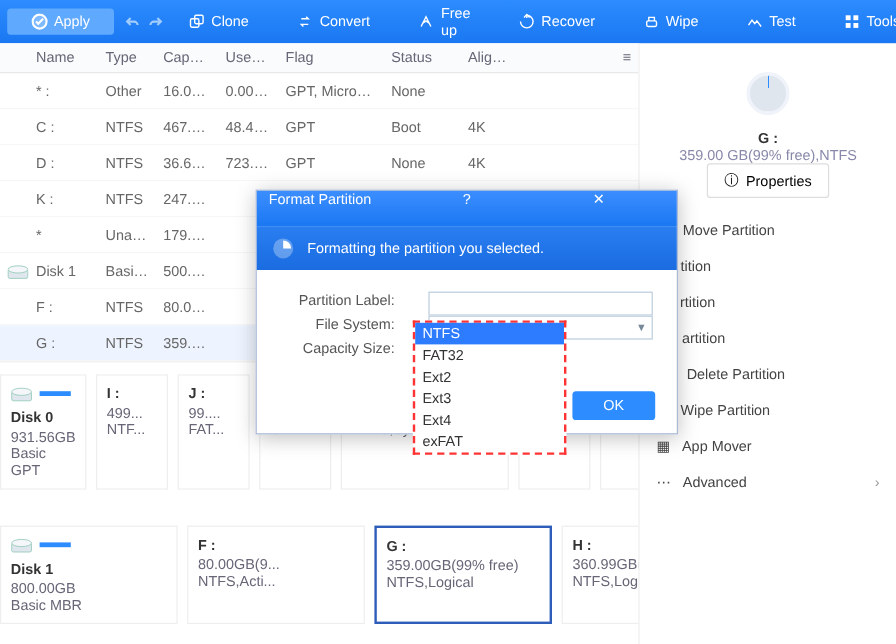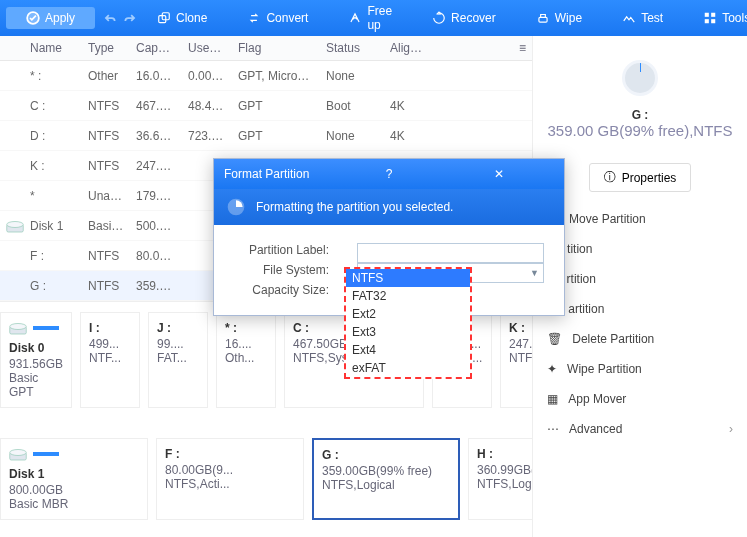--- a/index.html
+++ b/index.html
@@ -24,27 +24,27 @@
 .dcard{border:1px solid #eee;padding:8px;font-size:11px;color:#667;min-width:60px;}
 .dcard strong{display:block;margin-bottom:2px;color:#333}
 .dinfo{min-width:72px}
 .disk-icn{display:flex;align-items:center;gap:6px;margin-bottom:6px}
 .disk-icn .bar{width:26px;height:4px;background:#2d8cff}
 .sel-part{border:2px solid #2d5db8!important}
 .row2{margin-top:10px}
 .row2 .dcard{min-width:148px}
 .pie{width:36px;height:36px;border-radius:50%;background:conic-gradient(#2d8cff 0 5deg,#dfe6ee 5deg 360deg);margin:14px 0 4px;border:3px solid #f0f4fa}
 .r-title{font-weight:600;color:#333;margin-top:8px}
-.r-sub{font-size:15px;color:#88a;margin-bottom:24px}
+.r-sub{font-size:12px;color:#88a;margin-bottom:0}
 .prop-btn{border:1px solid #ddd;background:#fff;padding:5px 14px;border-radius:3px;cursor:pointer;display:flex;align-items:center;gap:6px}
 .ctx{width:100%;margin-top:12px}
 .ctx-item{display:flex;align-items:center;gap:10px;padding:8px 4px;cursor:pointer;color:#444}
 .ctx-expand{margin-left:auto;color:#999}
 .dialog{position:absolute;left:213px;top:158px;width:352px;background:#fff;border:1px solid #a8b9d6;box-shadow:0 3px 16px rgba(0,0,0,.25);z-index:20}
-.dlg-title{height:30px;background:linear-gradient(#3c8eff,#1a77f2);color:#fff;display:flex;align-items:center;padding:0 10px}
+.dlg-title{height:30px;background:linear-gradient(#3c8eff,#1a77f2);color:#fff;display:flex;padding:0 10px}
 .dlg-title span{flex:1}
 .dlg-close,.dlg-help{width:22px;text-align:center;cursor:pointer}
 .dlg-sub{height:36px;background:linear-gradient(#2a7ef0,#1a6ce0);color:#fff;display:flex;align-items:center;padding:0 12px;gap:10px;font-size:11px}
 .dlg-body{padding:18px 20px}
 .fld{display:flex;align-items:flex-start;gap:28px}
 .fld label{width:95px;text-align:right;color:#555}
 .fld input[type=text]{flex:1;height:20px;border:1px solid #bcd;padding:0 4px}
 .fld .combo{flex:1;height:20px;border:1px solid #bcd;padding:0 4px;display:flex;align-items:center;position:relative;background:#fff}
 .fld .combo .caret{position:absolute;right:4px;color:#789;font-size:9px}
 .dropdown{position:absolute;left:130px;top:108px;width:128px;border:2px dashed #f33;background:#fff;z-index:5}
@@ -400,17 +400,20 @@
     </div>
     <div class="dropdown" id="dd">
         <div class="dd-item sel">NTFS</div>
         <div class="dd-item">FAT32</div>
         <div class="dd-item">Ext2</div>
         <div class="dd-item">Ext3</div>
         <div class="dd-item">Ext4</div>
         <div class="dd-item">exFAT</div>
       </div>
   </div>
+  <div class="dlg-ok">
+    <button><span>OK</span></button>
+  </div>
 </div>
 
 <svg class="cursor" style="left:444px;top:275px" width="14" height="20">
     <path d="M0 0l0 16 4-3 3 6 3-1-3-6 6 0z" fill="#fff" stroke="#000" stroke-width="1"></path>
   </svg>
 
 </body></html>

